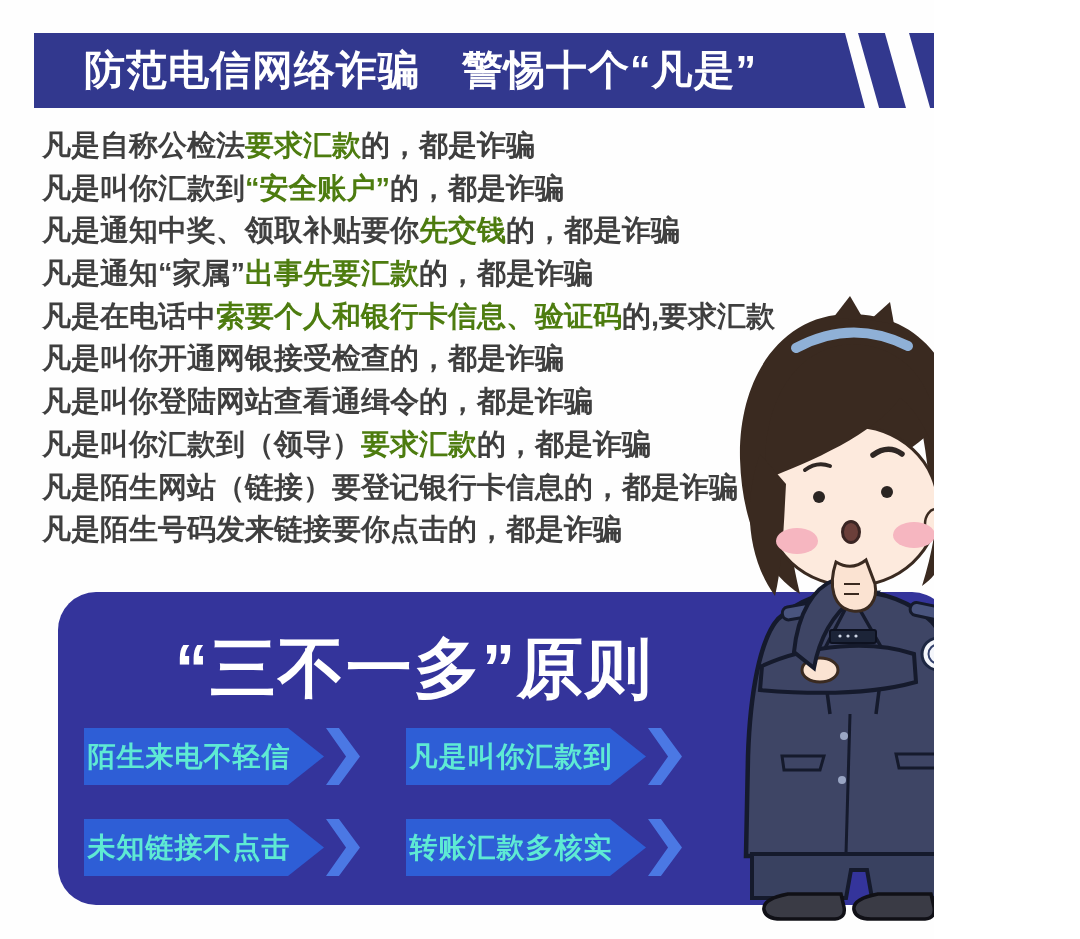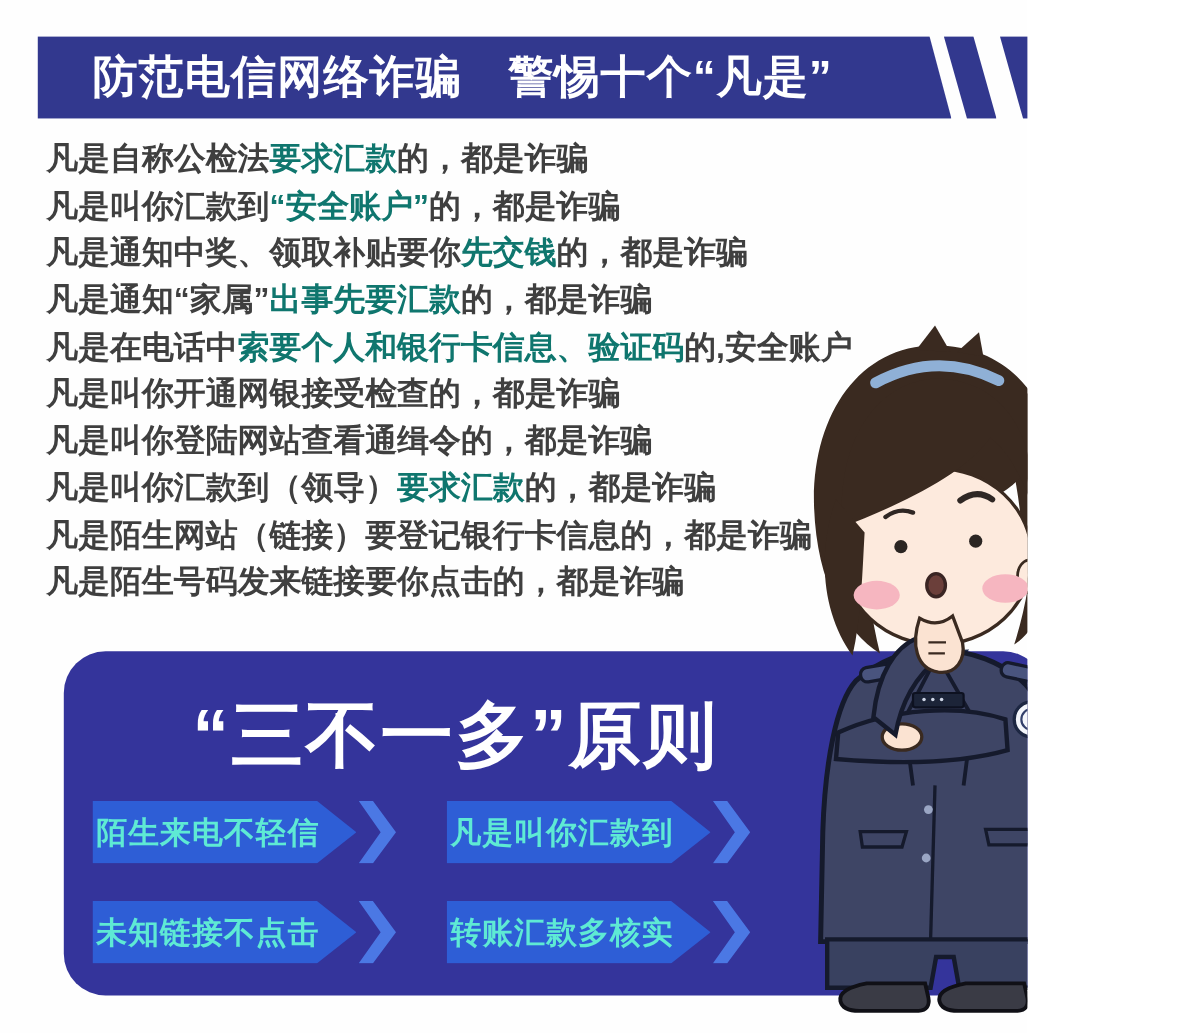--- a/index.html
+++ b/index.html
@@ -21,21 +21,21 @@
     clip-path:polygon(0 0, 56% 0, 100% 100%, 44% 100%);
   }
   .stripe.s1{left:858px;}
   .stripe.s2{left:909px;}
   
   .fanshi{
     position:absolute;left:42px;top:124px;width:740px;
     font-size:29px;font-weight:700;color:#3f3f3f;
   }
   .fline{height:42.7px;line-height:42.7px;white-space:nowrap;}
-  .fline .red{color:#0f766e;}
+  .fline .red{color:#4d7c0f;}
   
   .panel{
     position:absolute;left:58px;top:592px;width:892px;height:313px;
     background:#34349b;border-radius:38px;
   }
   .panel-title{
     position:absolute;left:36px;top:32px;width:640px;text-align:center;
     color:#ffffff;font-size:66px;font-weight:800;letter-spacing:2px;white-space:nowrap;
   }
   .abtn{position:absolute;width:276px;height:57px;}
@@ -66,21 +66,21 @@
     <div class="banner-title">防范电信网络诈骗　警惕十个“凡是”</div>
   </div>
   <div class="stripe s1"></div>
   <div class="stripe s2"></div>
 
   <div class="fanshi">
       <div class="fline"><span>凡是自称公检法</span><span class="red">要求汇款</span><span>的，都是诈骗</span></div>
       <div class="fline"><span>凡是叫你汇款到</span><span class="red">“安全账户”</span><span>的，都是诈骗</span></div>
       <div class="fline"><span>凡是通知中奖、领取补贴要你</span><span class="red">先交钱</span><span>的，都是诈骗</span></div>
       <div class="fline"><span>凡是通知“家属”</span><span class="red">出事先要汇款</span><span>的，都是诈骗</span></div>
-      <div class="fline"><span>凡是在电话中</span><span class="red">索要个人和银行卡信息、验证码</span><span>的,安全账户</span></div>
+      <div class="fline"><span>凡是在电话中</span><span class="red">索要个人和银行卡信息、验证码</span><span>的,要求汇款</span></div>
       <div class="fline"><span>凡是叫你开通网银接受检查的，都是诈骗</span></div>
       <div class="fline"><span>凡是叫你登陆网站查看通缉令的，都是诈骗</span></div>
       <div class="fline"><span>凡是叫你汇款到（领导）</span><span class="red">要求汇款</span><span>的，都是诈骗</span></div>
       <div class="fline"><span>凡是陌生网站（链接）要登记银行卡信息的，都是诈骗</span></div>
       <div class="fline"><span>凡是陌生号码发来链接要你点击的，都是诈骗</span></div>
     </div>
 
   <div class="panel">
     <div class="panel-title">“三不一多”原则</div>
     <div>

